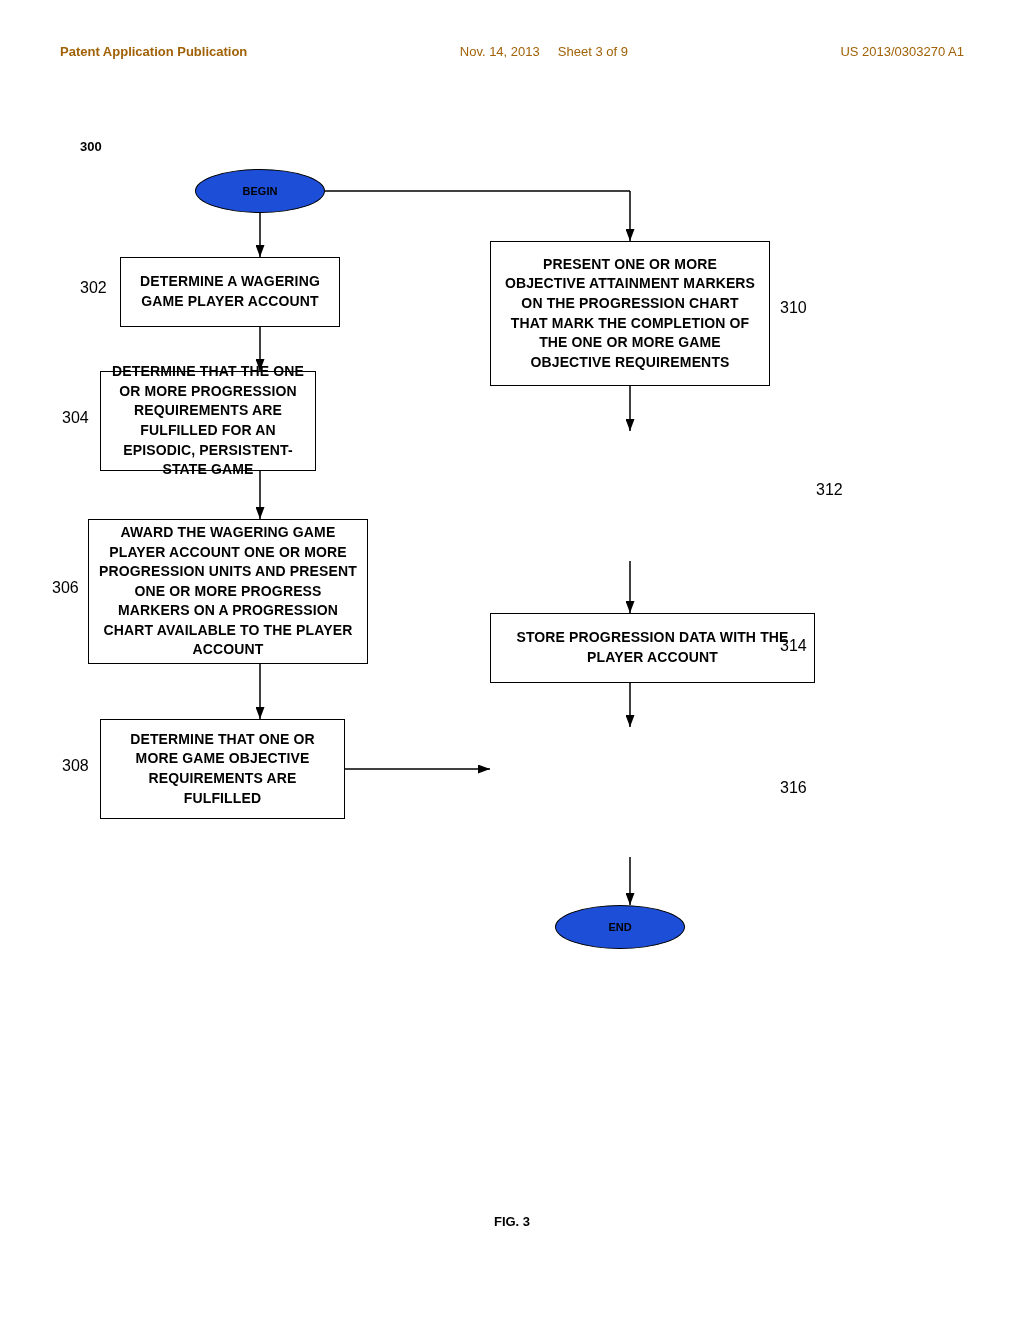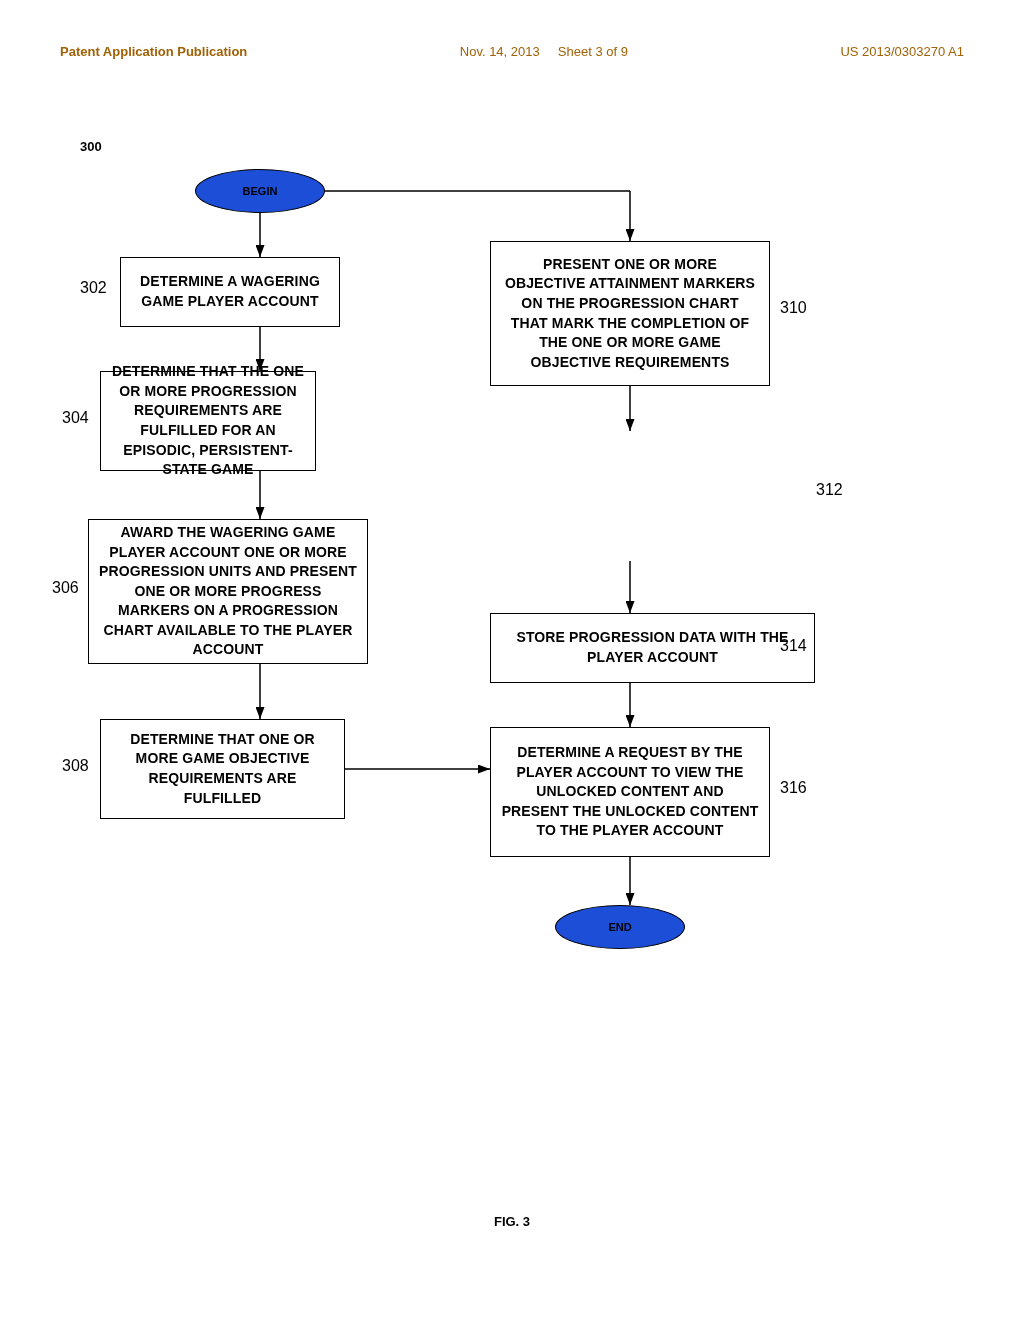--- a/index.html
+++ b/index.html
@@ -152,23 +152,20 @@
     </div>
     <div class="ref-label" style="top:220px; left:780px;">310</div>
 
     <div class="ref-label" style="top:402px; left:816px;">312</div>
 
     <div class="fc-box" style="top:534px; left:490px; width:325px; height:70px;">
       <span>STORE PROGRESSION DATA WITH THE PLAYER ACCOUNT</span>
     </div>
     <div class="ref-label" style="top:558px; left:780px;">314</div>
 
-    <div class="fc-box" style="top:648px; left:490px; width:280px; height:130px;">
-      <span>DETERMINE A REQUEST BY THE PLAYER ACCOUNT TO VIEW THE UNLOCKED CONTENT AND PRESENT THE UNLOCKED CONTENT TO THE PLAYER ACCOUNT</span>
-    </div>
     <div class="ref-label" style="top:700px; left:780px;">316</div>
 
     <div class="fc-oval" style="top:826px; left:555px; width:130px; height:44px;">
       <span>END</span>
     </div>
 
     <svg class="arrows-svg" xmlns="http://www.w3.org/2000/svg">
       <defs>
         <marker id="arrowhead" markerWidth="8" markerHeight="6" refX="8" refY="3" orient="auto">
           <polygon points="0 0, 8 3, 0 6" fill="#000"></polygon>

